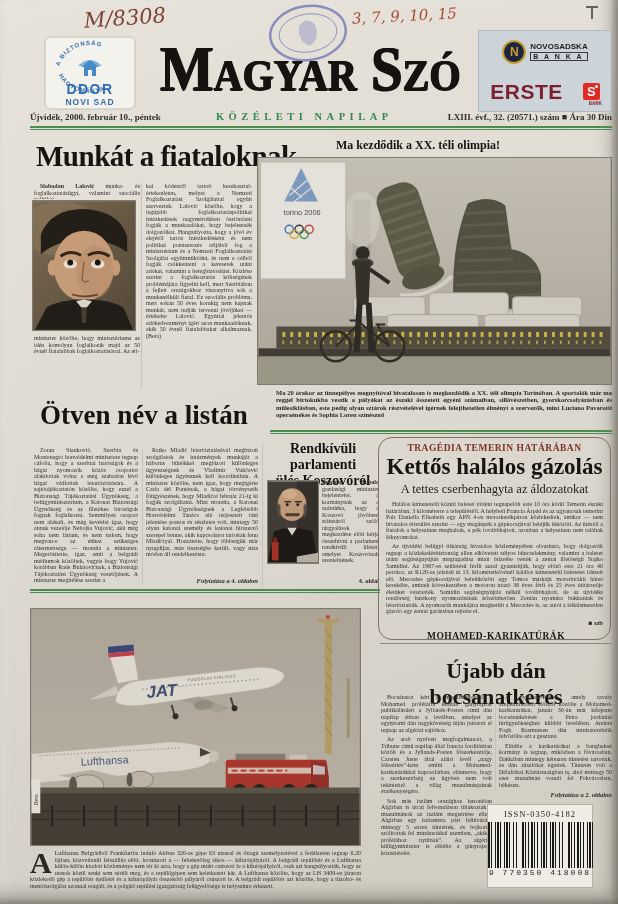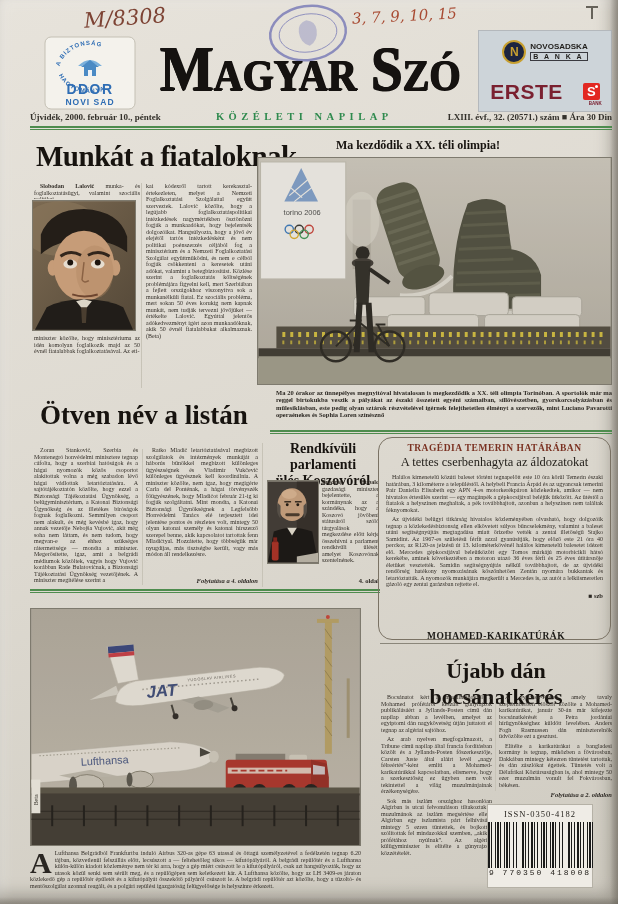--- a/index.html
+++ b/index.html
@@ -249,20 +249,21 @@
       <rect x="4" y="62" width="7" height="20" rx="2" fill="#a33226"></rect>
         <rect x="5.5" y="58" width="4" height="5" fill="#7d241c"></rect>
       <polygon points="30,78 52,74 52,84 30,84" fill="#cfc9ba" opacity=".85"></polygon>
     </svg>
     <p style="text-indent:0;"><b>Predrag Bubalo</b> <span>gazdasági miniszter bejelentette, a kormánynak az a szándéka, hogy a Koszovó jövőbeni státusáról szóló tárgyalások megkezdése előtt kérje összehívni a parlament rendkívüli ülését, amelyet Koszovónak szentelnének.</span></p>
   </div>
   <div class="abs cont" style="left:267px;top:577px;width:112px;font-style:normal;">4. oldal</div>
 
   <div class="abs tragbox">
     <div class="kicker" style="color:#7b3222;">TRAGÉDIA TEMERIN HATÁRÁBAN</div>
+    <div class="hl" style="font-size:23px;text-align:center;margin-top:1px;">Kettős halálos gázolás</div>
     <div style="font-size:12.5px;text-align:center;margin-top:2px;color:#201d18;">A tettes cserbenhagyta az áldozatokat</div>
     <div class="bt" style="margin-top:4px;height:118px;">
       <p>Halálos kimenetelű közúti baleset történt tegnapelőtt este 10 óra körül Temerin északi határában, 3 kilométerre a településtől. A helybeli Francia Árpád és az ugyancsak temerini Pair Daniella Elisabeth egy APN 4-es motorkerékpáron közlekedtek, amikor — nem hivatalos értesülés szerint — egy magánpék a gépkocsijával beléjük ütközött. Az ütéstől a fiatalok a helyszínen meghaltak, a pék továbbhajtott, azonban a helyszínen nem találtak féknyomokat.</p>
       <p>Az újvidéki belügyi titkárság hivatalos közleményében olvasható, hogy dolgozóik tegnap a közlekedésbiztonság ellen elkövetett súlyos bűncselekmény, valamint a baleset utáni segítségnyújtás megtagadása miatt őrizetbe vették a zentai illetőségű Stajko Samidint. Az 1967-es születésű férfit azzal gyanúsítják, hogy előző este 21 óra 40 perckor, az R120-as jelzésű út 13. kilométerkövénél halálos kimenetelű balesetet idézett elő. Mercedes gépkocsijával beleütközött egy Tomos márkájú motorbicikli hátsó kerekébe, aminek következtében a motoron utazó 36 éves férfi és 25 éves útitársnője életüket vesztették. Samidin segítségnyújtás nélkül továbbhajtott, de az újvidéki rendőrség hatékony nyomozásának köszönhetően Zentán nyomára bukkantak és letartóztatták. A nyomozók munkájára megkerült a Mercedes is, az autót a lelkiismeretlen gázoló egy zentai garázsban rejtette el.</p>
     </div>
     <div class="cont" style="font-style:normal;">■ szb</div>
   </div>
 
   <svg class="abs photo" style="left:30px;top:608px;" width="331" height="238" viewBox="0 0 331 238">
     <defs>

